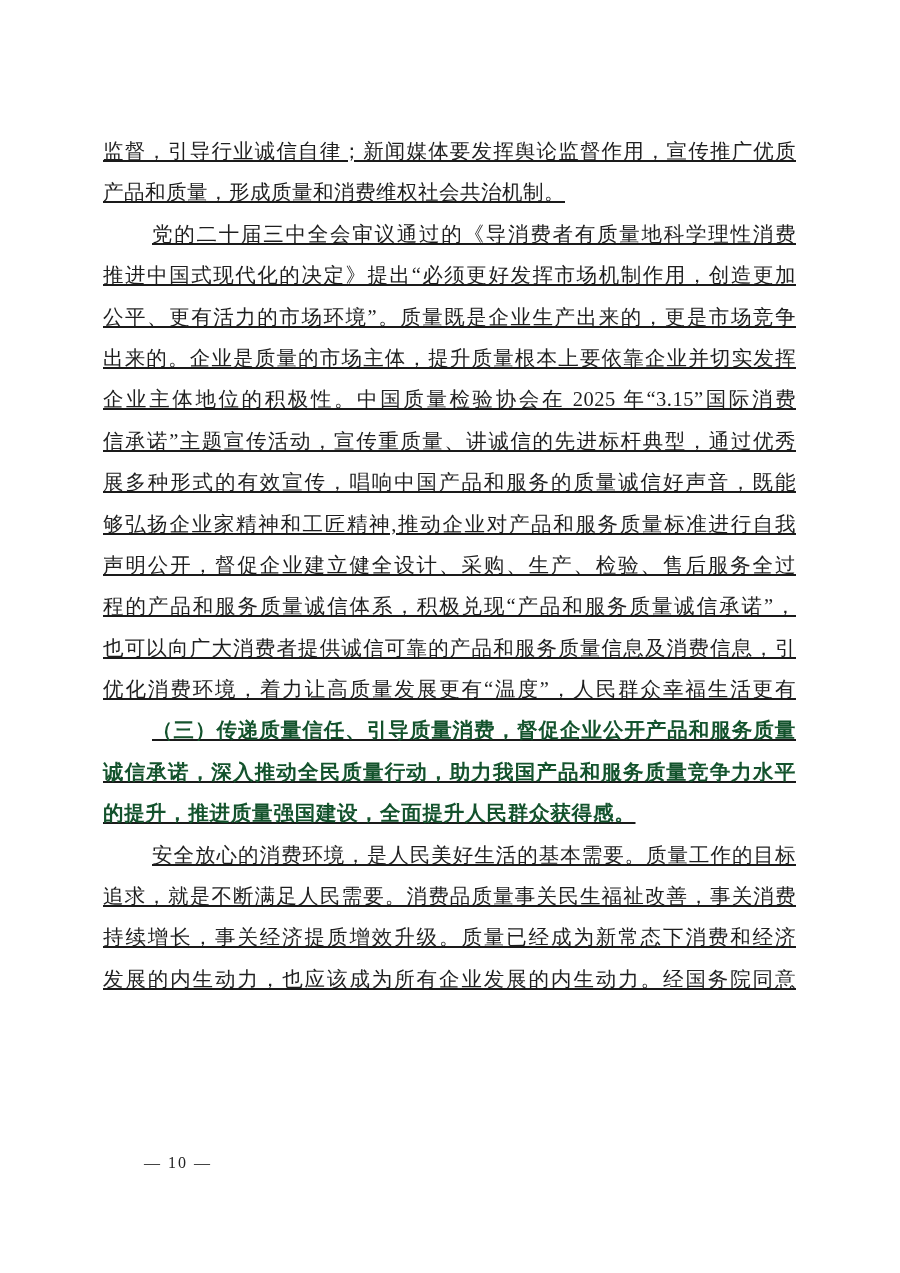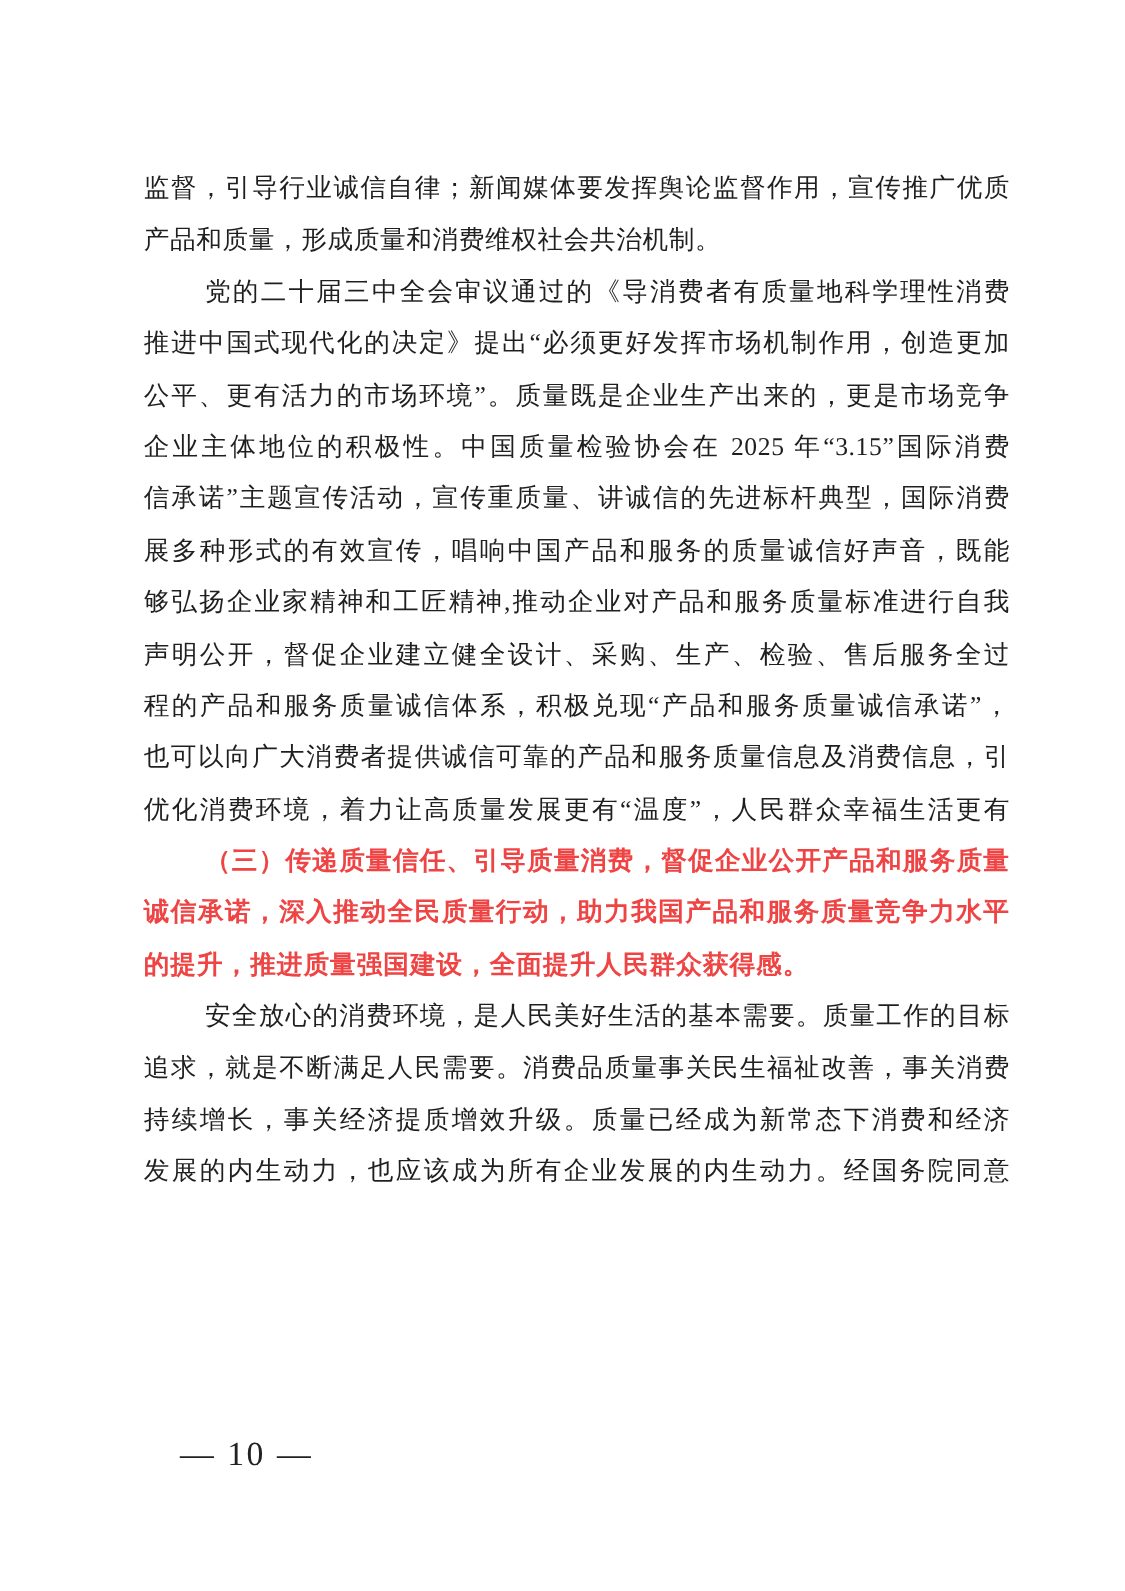--- a/index.html
+++ b/index.html
@@ -7,64 +7,66 @@
     position:relative;
     width:900px;height:1273px;
     background:#ffffff;
     margin:0 auto;
     font-family:"Liberation Serif","DejaVu Serif",serif;
     color:#1a1a1a;
     overflow:hidden;
   }
   .textblock{
     position:absolute;
-    left:115px;top:131px;
+    left:103px;top:131px;
     width:693px;
+    text-decoration:underline;
   }
   .line{
     font-size:20.5px;
     line-height:41.4px;
     height:41.4px;
     text-align:justify;
     text-align-last:left;
     letter-spacing:0.5px;
     white-space:nowrap;
     color:#1f1f1f;
   }
   .line.fill{
     white-space:normal;
     text-align-last:justify;
   }
   .line.indent{ text-indent:49px; }
   .line.bold{
     font-weight:700;
-    color:#ef4444;
+    color:#14532d;
     letter-spacing:0.8px;
   }
   .footer{
     position:absolute;
     left:144px;top:1148px;
-    font-size:27px;
+    font-size:16px;
     line-height:30px;
     letter-spacing:2px;
     color:#222;
   }
 </style>
 </head>
 <body>
 
 <div class="page">
   <div class="textblock" id="doc-body">
       <div class="line fill">监督，引导行业诚信自律；新闻媒体要发挥舆论监督作用，宣传推广优质</div>
       <div class="line">产品和质量，形成质量和消费维权社会共治机制。</div>
       <div class="line fill indent">党的二十届三中全会审议通过的《导消费者有质量地科学理性消费</div>
       <div class="line fill">推进中国式现代化的决定》提出“必须更好发挥市场机制作用，创造更加</div>
       <div class="line fill">公平、更有活力的市场环境”。质量既是企业生产出来的，更是市场竞争</div>
+      <div class="line fill">出来的。企业是质量的市场主体，提升质量根本上要依靠企业并切实发挥</div>
       <div class="line fill">企业主体地位的积极性。中国质量检验协会在 2025 年“3.15”国际消费</div>
-      <div class="line fill">信承诺”主题宣传活动，宣传重质量、讲诚信的先进标杆典型，国际消费</div>
+      <div class="line fill">信承诺”主题宣传活动，宣传重质量、讲诚信的先进标杆典型，通过优秀</div>
       <div class="line fill">展多种形式的有效宣传，唱响中国产品和服务的质量诚信好声音，既能</div>
       <div class="line fill">够弘扬企业家精神和工匠精神,推动企业对产品和服务质量标准进行自我</div>
       <div class="line fill">声明公开，督促企业建立健全设计、采购、生产、检验、售后服务全过</div>
       <div class="line fill">程的产品和服务质量诚信体系，积极兑现“产品和服务质量诚信承诺”，</div>
       <div class="line fill">也可以向广大消费者提供诚信可靠的产品和服务质量信息及消费信息，引</div>
       <div class="line fill">优化消费环境，着力让高质量发展更有“温度”，人民群众幸福生活更有</div>
       <div class="line fill indent bold">（三）传递质量信任、引导质量消费，督促企业公开产品和服务质量</div>
       <div class="line fill bold">诚信承诺，深入推动全民质量行动，助力我国产品和服务质量竞争力水平</div>
       <div class="line bold">的提升，推进质量强国建设，全面提升人民群众获得感。</div>
       <div class="line fill indent">安全放心的消费环境，是人民美好生活的基本需要。质量工作的目标</div>

